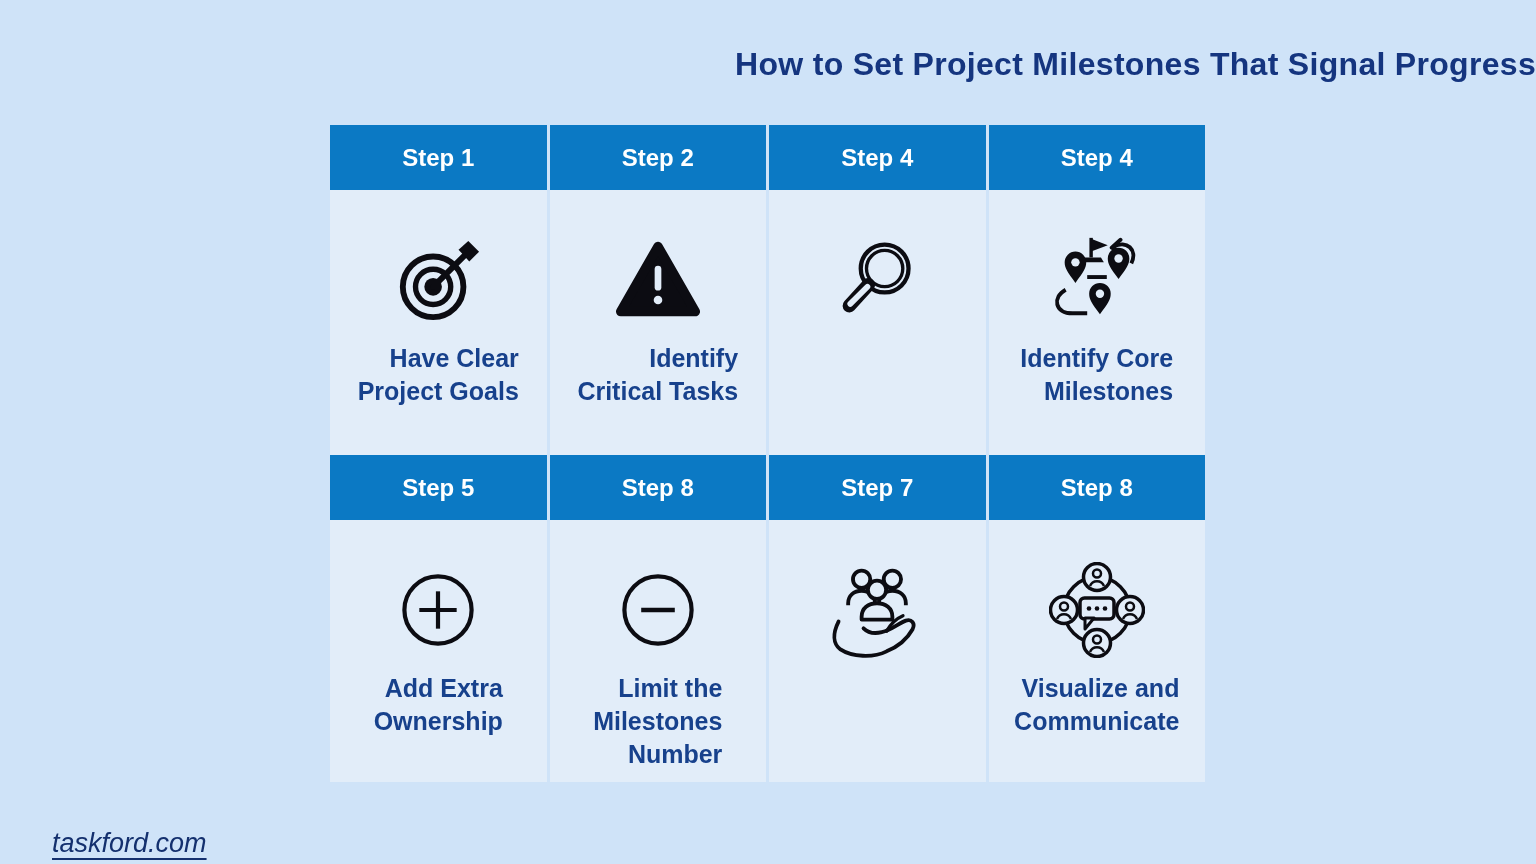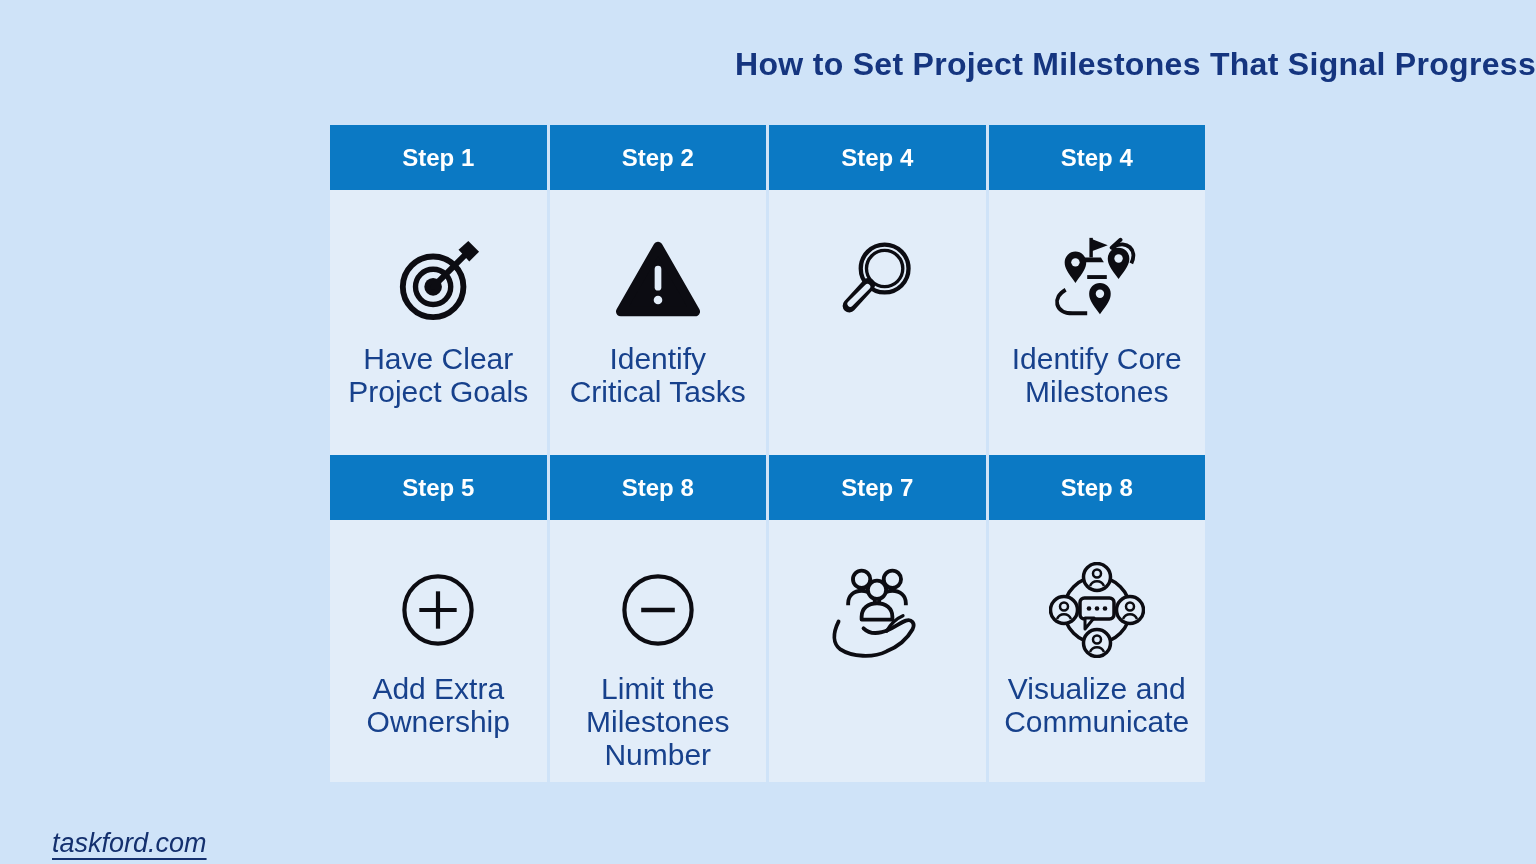--- a/index.html
+++ b/index.html
@@ -29,22 +29,22 @@
     font-size:24px;font-weight:bold;
   }
   .cell{
     background:var(--cell);
     display:flex;flex-direction:column;align-items:center;
   }
   .iconwrap{
     margin-top:42px;height:96px;display:flex;align-items:center;justify-content:center;
   }
   .label{
-    margin-top:14px;text-align:center;white-space:pre-line;
-    font-size:30px;font-weight:normal;color:var(--label);line-height:33px;
+    margin-top:14px;text-align:right;white-space:pre-line;
+    font-size:25px;font-weight:bold;color:var(--label);line-height:33px;
   }
   .footer{
     position:absolute;left:52px;top:803px;
     font-size:27px;font-style:italic;color:var(--footer);
     text-decoration:underline;text-decoration-thickness:2px;text-underline-offset:6px;
     cursor:pointer;
     margin-top:25px;
   }
   svg{display:block;}
   .stroke{stroke:var(--ink);fill:none;}

